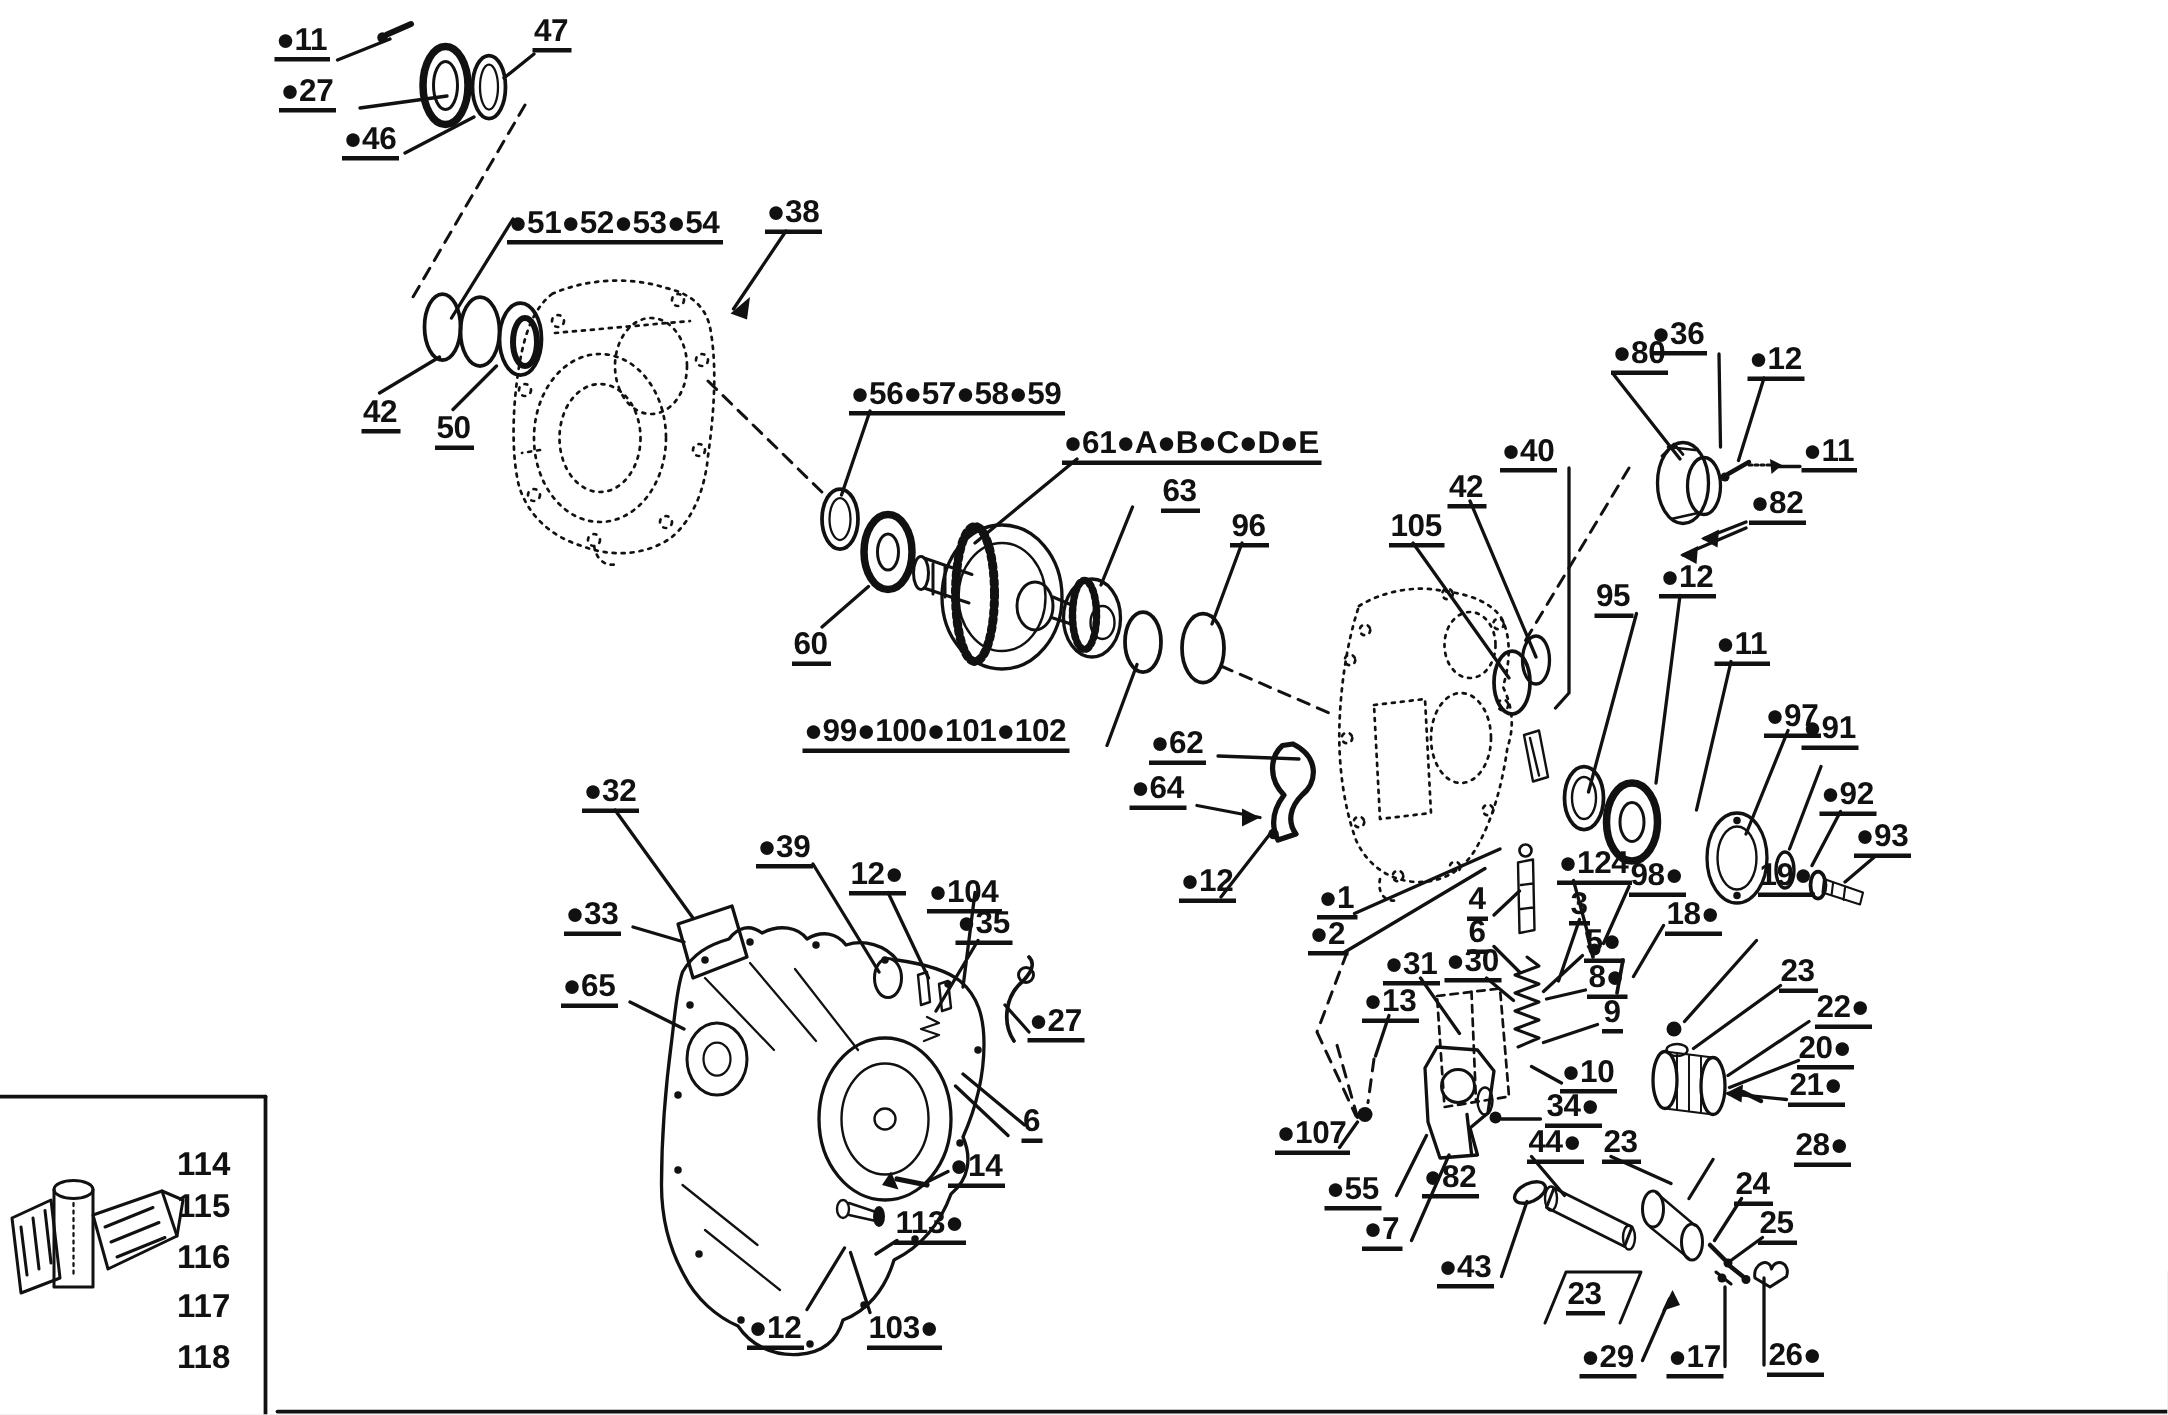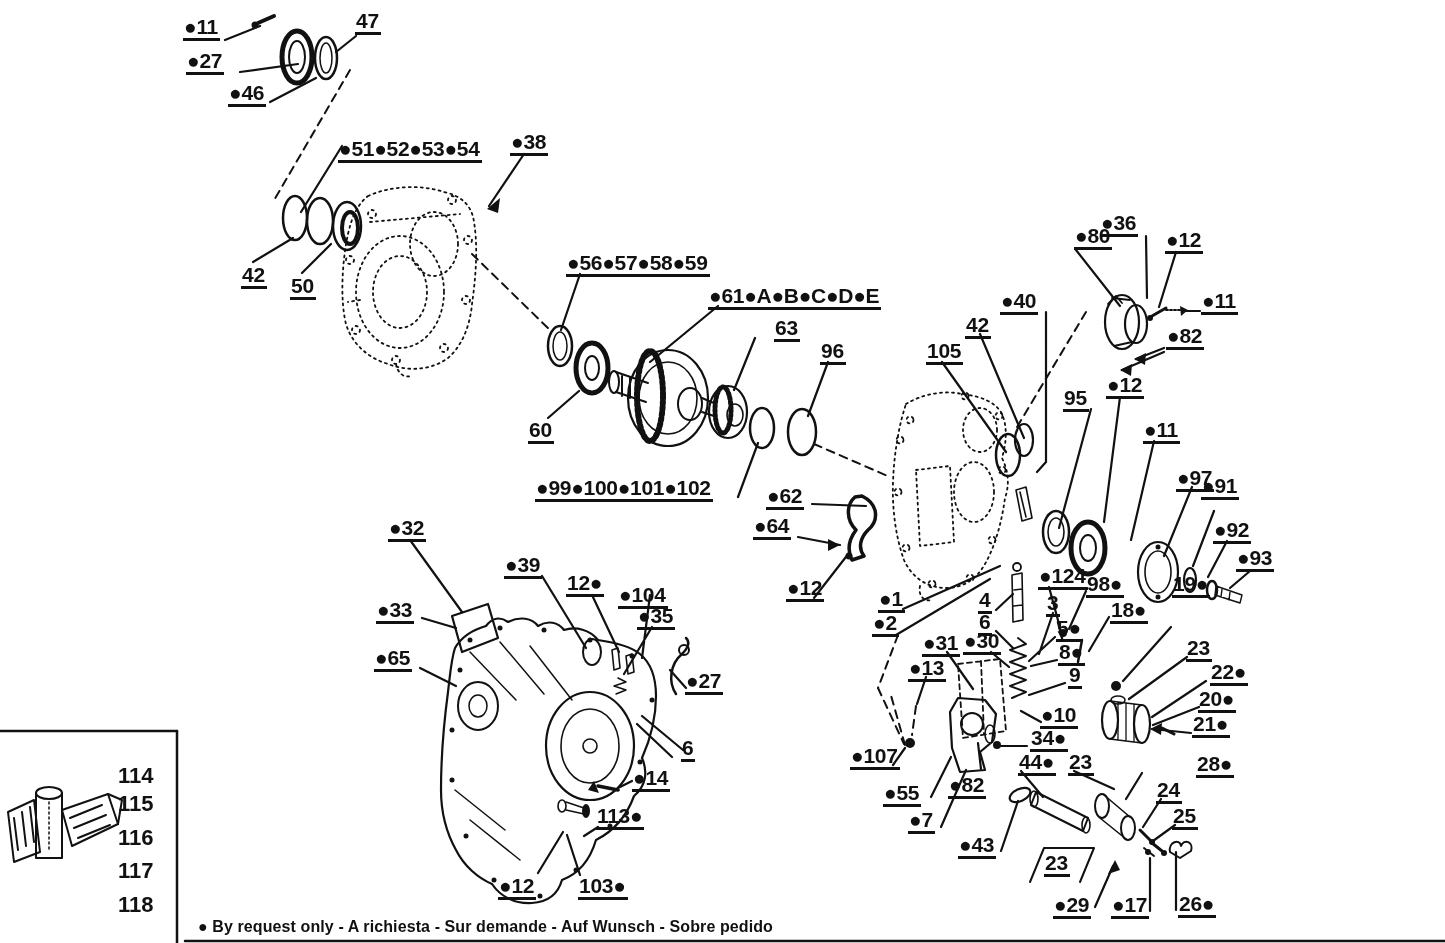--- a/index.html
+++ b/index.html
@@ -329,15 +329,14 @@
       <div class="lbl" style="left: 1111px; top: 894px;">●17</div>
       <div class="lbl" style="left: 1178px; top: 893px;">26●</div>
     </div>
 <div id="legend">
       <div class="plain" style="left: 118px; top: 765px;">114</div>
       <div class="plain" style="left: 118px; top: 793px;">115</div>
       <div class="plain" style="left: 118px; top: 827px;">116</div>
       <div class="plain" style="left: 118px; top: 860px;">117</div>
       <div class="plain" style="left: 118px; top: 894px;">118</div>
     </div>
-<div class="footnote">● By request only - A richiesta - Sur demande - Auf Wunsch - Sobre pedido</div>
 
 </div>
 
 </body></html>

